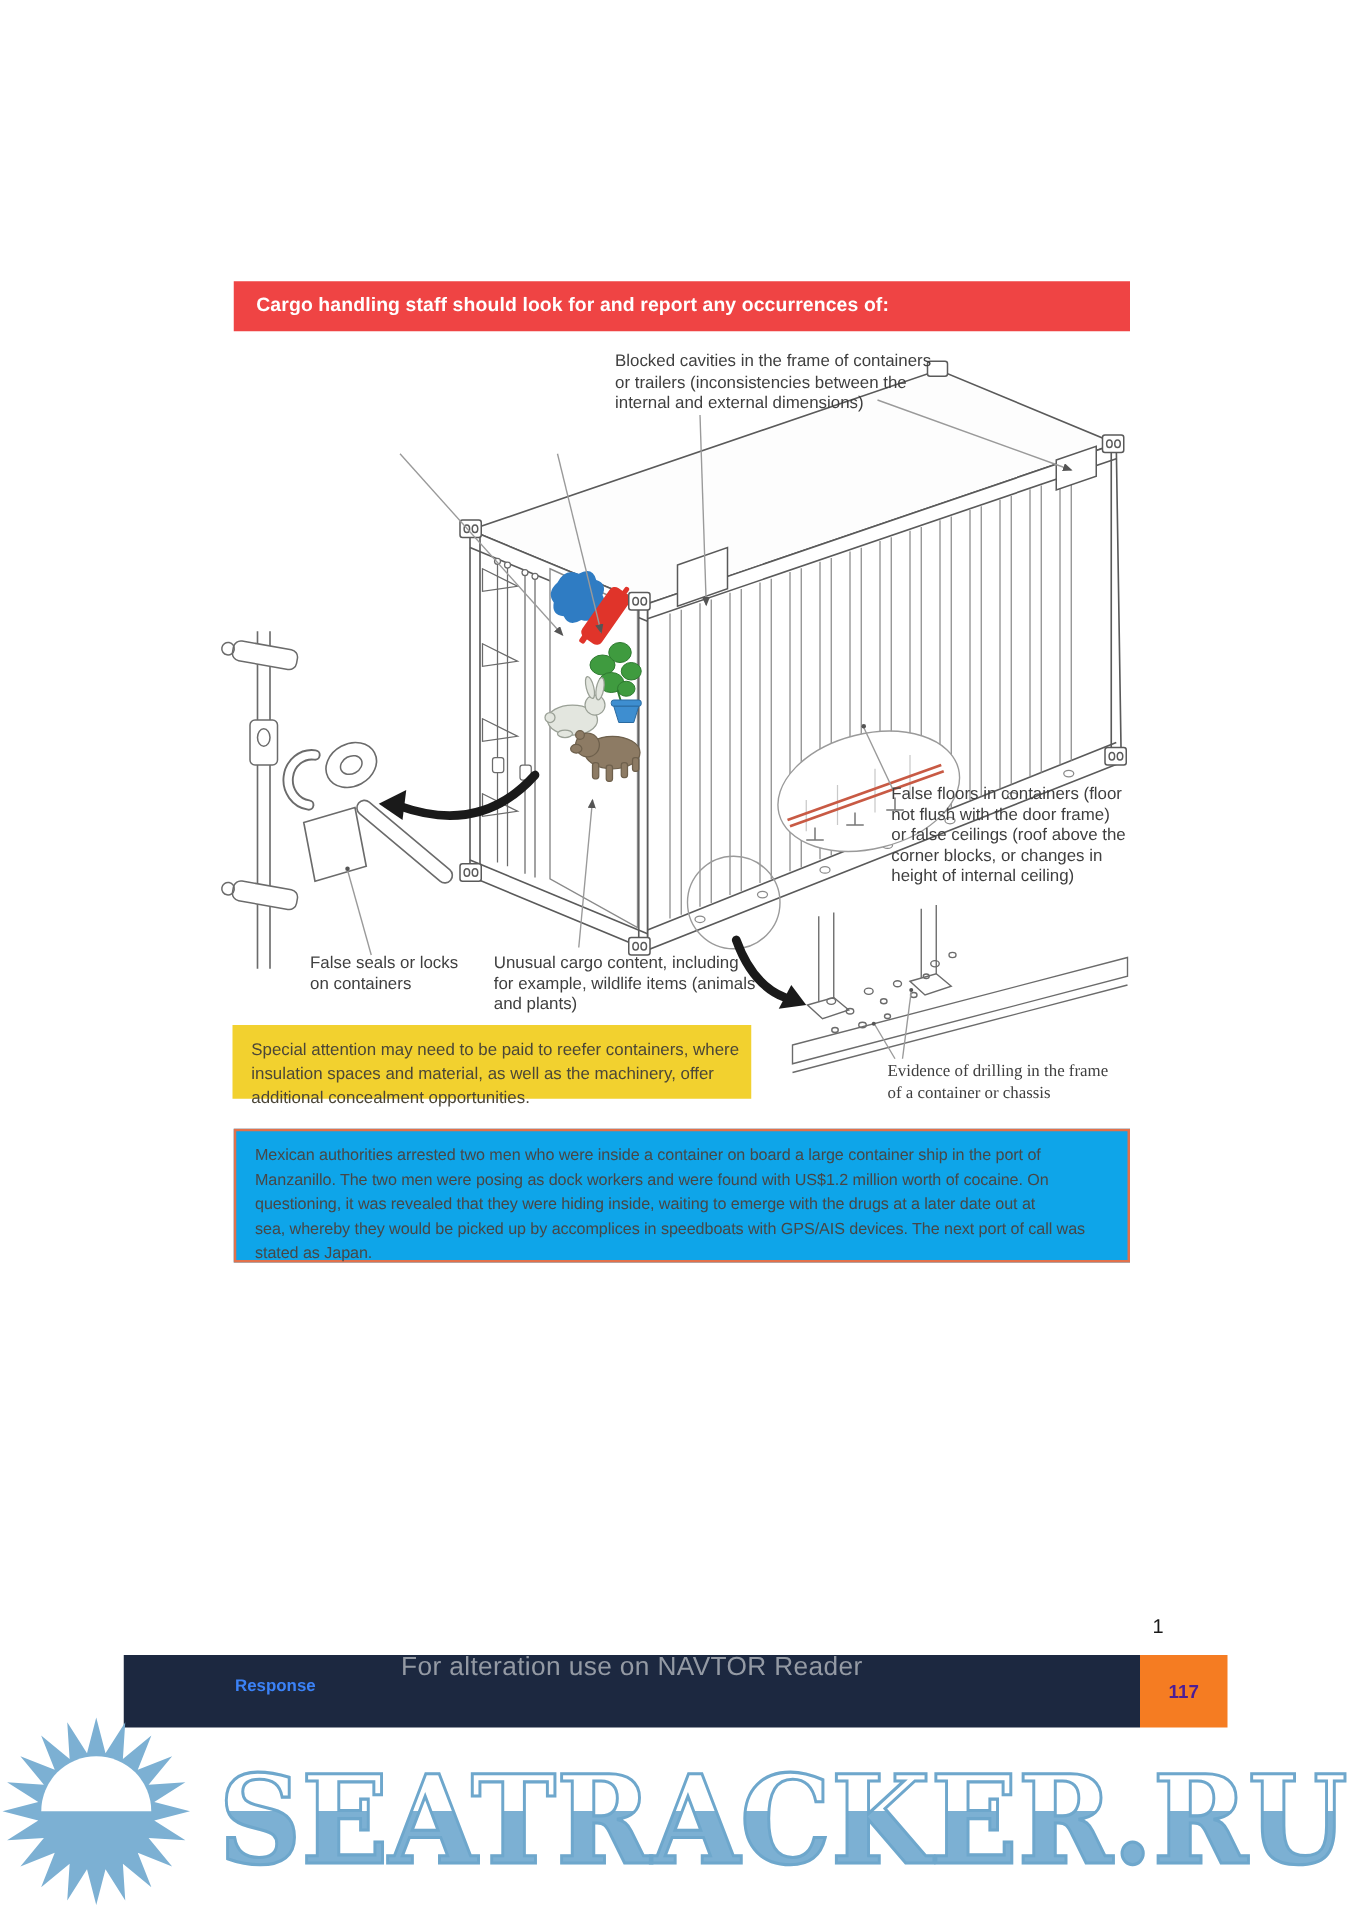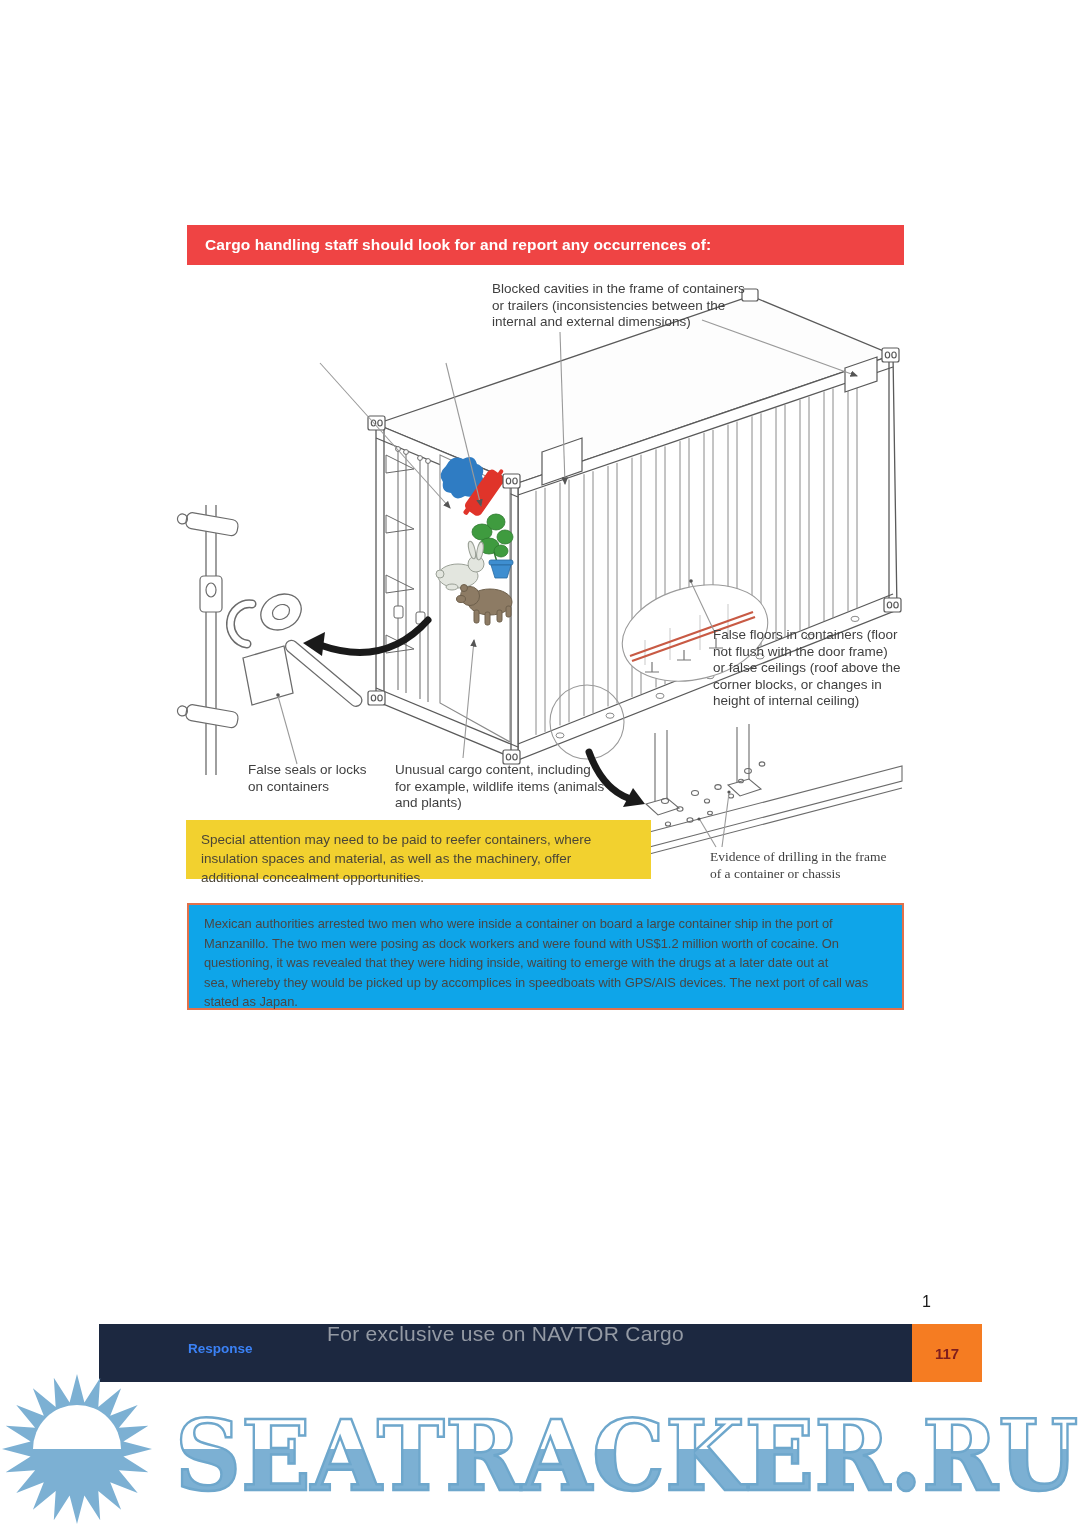--- a/index.html
+++ b/index.html
@@ -12,35 +12,35 @@
   
   .ann{position:absolute;font-size:13.5px;line-height:16.5px;color:#3f3f3f;white-space:pre;}
   .ann-fresh{left:188px;top:293px;}
   .ann-blocked{left:492px;top:281px;}
   .ann-false{left:713px;top:627px;}
   .ann-seals{left:248px;top:762px;}
   .ann-cargo{left:395px;top:762px;}
   .ann-drill{left:710px;top:849px;font-family:Liberation Serif, serif;}
   .diagram{position:absolute;left:185px;top:280px;width:720px;height:630px;overflow:visible;}
   
-  .reefer{position:absolute;left:186px;top:820px;width:465px;height:59px;background:#f2d12f;
+  .reefer{position:absolute;left:186px;top:820px;width:415px;height:59px;background:#f2d12f;
           box-sizing:border-box;padding:10px 0 0 15px;}
   .reefer span{font-size:13.5px;line-height:19px;color:#4b4637;white-space:pre;}
   
   .case{position:absolute;left:187px;top:903px;width:717px;height:107px;background:#0ea5e9;
         border:2px solid #e2714b;box-sizing:border-box;padding:9px 0 0 15px;}
   .case span{font-size:12.9px;line-height:19.5px;color:#474747;white-space:pre;letter-spacing:-.05px;}
   
   .pager{position:absolute;left:922px;top:1293px;width:30px;font-size:16px;color:#1a1a1a;}
   .footer-bar{position:absolute;left:99px;top:1324px;width:813px;height:58px;background:#1c2840;}
   .footer-section{position:absolute;left:188px;top:1341px;color:#3b82f6;font-weight:bold;font-size:13.5px;}
   .drm{position:absolute;left:99px;top:1322px;width:813px;text-align:center;color:#949aa4;
        font-size:21px;letter-spacing:.3px;}
   .footer-page{position:absolute;left:912px;top:1324px;width:70px;height:58px;background:#f57c22;
-               display:flex;align-items:center;justify-content:center;color:#7f1d1d;font-weight:bold;font-size:15px;}
+               display:flex;align-items:center;justify-content:center;color:#4c1d95;font-weight:bold;font-size:15px;}
   .sitemark{position:absolute;left:0;top:1373px;width:1080px;height:155px;overflow:visible;}
 </style>
 </head>
 <body>
 
 <div class="page">
 
   <div class="banner">
     <span>Cargo handling staff should look for and report any occurrences of:</span>
   </div>
@@ -313,21 +313,21 @@
 Manzanillo. The two men were posing as dock workers and were found with US$1.2 million worth of cocaine. On
 questioning, it was revealed that they were hiding inside, waiting to emerge with the drugs at a later date out at
 sea, whereby they would be picked up by accomplices in speedboats with GPS/AIS devices. The next port of call was
 stated as Japan.</span>
   </div>
 
   <div class="pager">1</div>
 
   <div class="footer-bar"></div>
   <div class="footer-section">Response</div>
-  <div class="drm">For exclusive use on NAVTOR Cargo</div>
+  <div class="drm">For alteration use on NAVTOR Reader</div>
   <div class="footer-page">117</div>
 
   <svg class="sitemark" viewBox="0 0 1080 155">
     <defs>
       <linearGradient id="halfblue" gradientUnits="userSpaceOnUse" x1="0" y1="32" x2="0" y2="117">
         <stop offset="0" stop-color="#ffffff"></stop>
         <stop offset="0.52" stop-color="#ffffff"></stop>
         <stop offset="0.52" stop-color="#7cb0d3"></stop>
         <stop offset="1" stop-color="#7cb0d3"></stop>
       </linearGradient>

